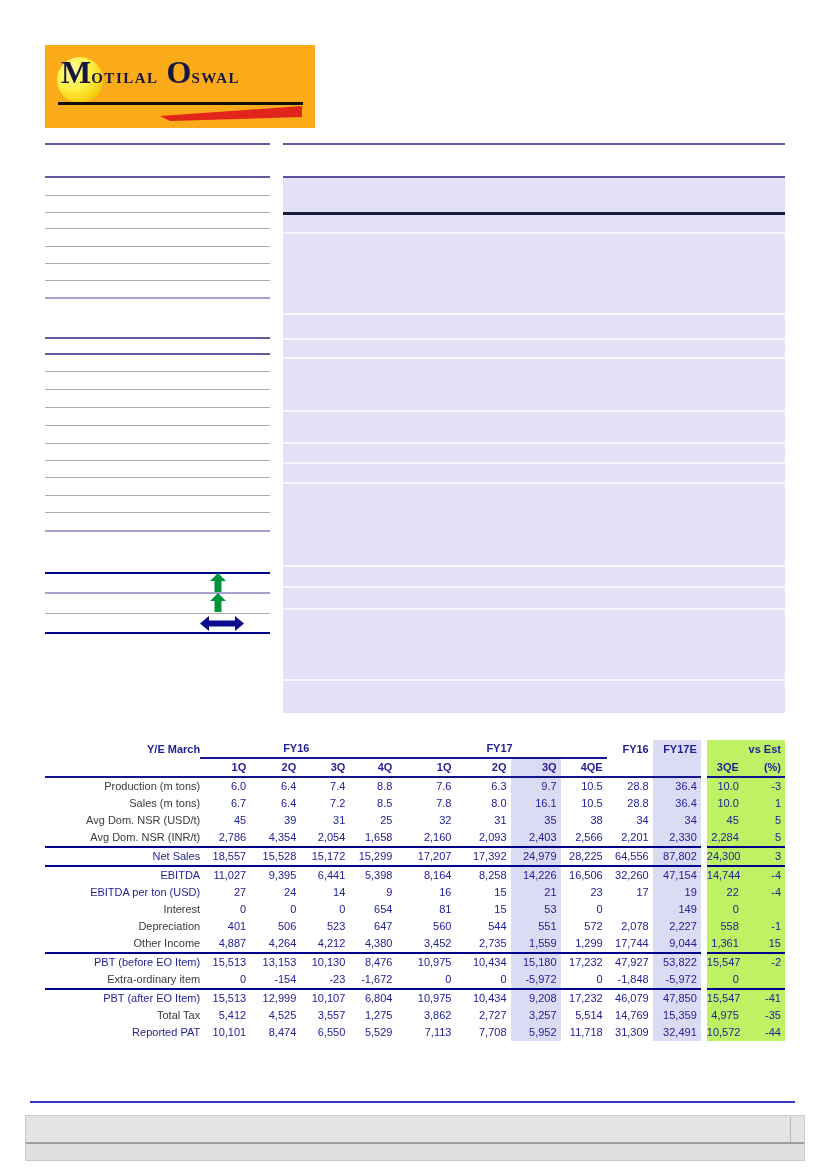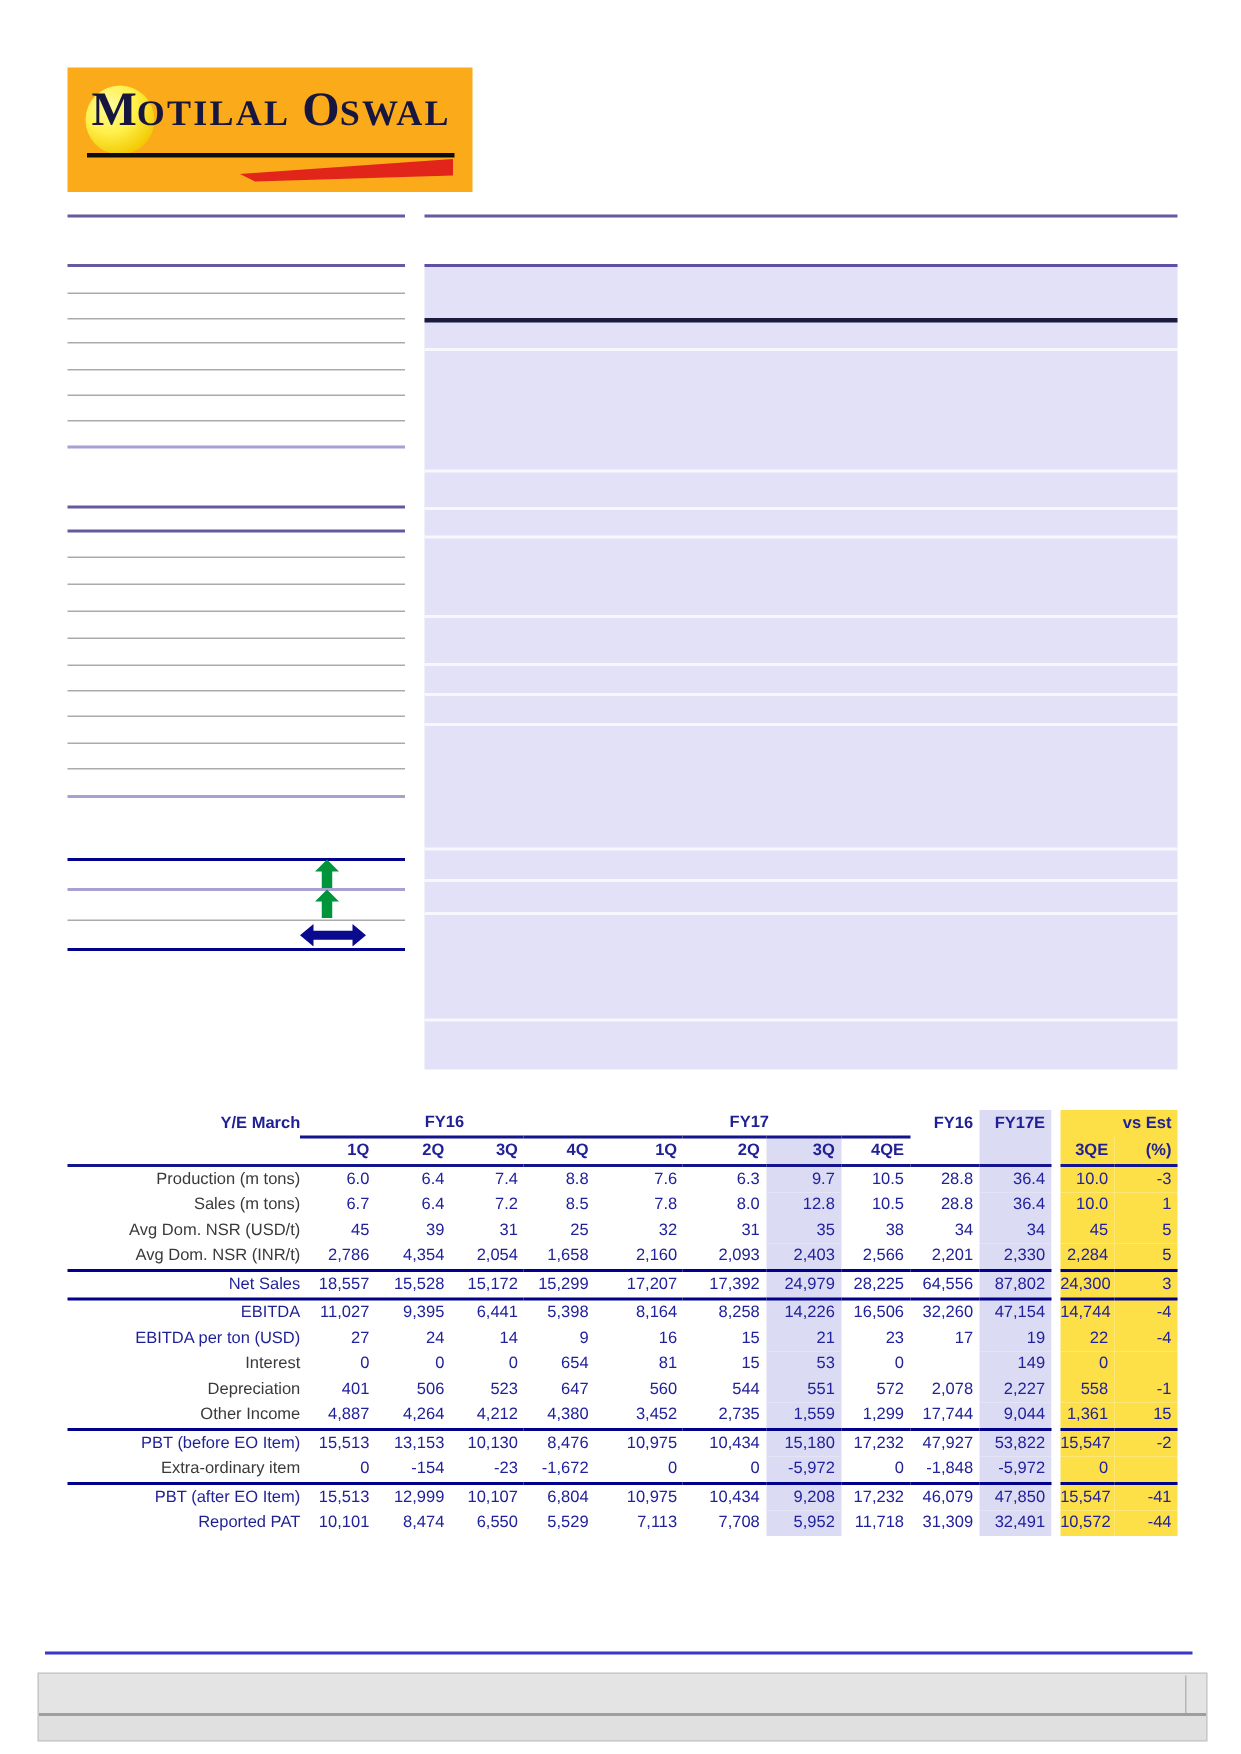--- a/index.html
+++ b/index.html
@@ -6,21 +6,21 @@
   body{width:827px;height:1169px;position:relative;overflow:hidden;
        font-family:"Liberation Sans",sans-serif;}
 
   
   .logo{position:absolute;left:45px;top:45px;width:270px;height:83px;background:#FBAA1A;}
   .logo-ball{position:absolute;left:12px;top:12px;width:46px;height:46px;border-radius:50%;
     background:radial-gradient(circle at 35% 30%,#FFFB9E 0%,#FFF04A 40%,#F2C800 78%,#E2B600 100%);}
   .logo-text{position:absolute;left:16px;top:9px;white-space:nowrap;color:#16163F;
     font-family:"Liberation Serif",serif;font-weight:bold;z-index:2;}
   .logo-text .big{font-size:32px;}
-  .logo-text .small{font-size:24px;letter-spacing:1.5px;}
+  .logo-text .small{font-size:15px;letter-spacing:1.5px;}
   .logo-underline{position:absolute;left:13px;right:12px;top:57px;height:3px;background:#0D0D0D;z-index:2;}
   .logo-swoosh{position:absolute;left:115px;top:61px;z-index:2;}
 
   
   .hl-purple{position:absolute;left:45px;width:225px;height:2px;background:#655AA0;}
   .hl-lpurple{position:absolute;left:45px;width:225px;height:2px;background:#A9A0D2;}
   .hl-gray{position:absolute;left:45px;width:225px;height:1px;background:#ABABAB;}
   .hl-navy{position:absolute;left:45px;width:225px;height:2px;background:#00008B;}
   .hl-right{left:283px;width:502px;}
 
@@ -38,21 +38,21 @@
   table.qt{border-collapse:collapse;table-layout:fixed;width:740px;
     font-family:"Liberation Sans",sans-serif;font-size:11px;}
   table.qt th,table.qt td{height:17px;line-height:17px;padding:0 4px 0 0;margin:0;
     white-space:nowrap;text-align:right;font-weight:normal;vertical-align:middle;}
   table.qt .lbl{text-align:right;padding-left:12px;padding-right:0;}
   table.qt .ind{padding-left:24px;}
   .bold-navy{color:#1F1F96;font-weight:bold;}
   .dark{color:#3A3A3A;}
   .num{color:#21219B;}
   .hl{background:#DBDBF4;}
-  .est{background:#fde047;}
+  .est{background:#bef264;}
   .sp{background:#FFFFFF;}
   tr.h1 th{color:#1F1F96;font-weight:bold;}
   tr.h1 th.grp{text-align:center;border-bottom:2px solid #14148C;}
   tr.h2 th{color:#1F1F96;font-weight:bold;}
   tr.h2 th:not(.sp){border-bottom:2px solid #14148C;}
   tr.rb td:not(.sp){border-bottom:2px solid #00008B;}
   tr.rb2 td:not(.sp){border-bottom:2px solid #00008B;}
 
   
   .footer-line{position:absolute;left:30px;top:1101px;width:765px;height:2px;background:#3B35C9;}
@@ -192,21 +192,21 @@
           <td class="num est">-3</td>
         </tr>
         <tr>
           <td class="lbl dark">Sales (m tons)</td>
           <td class="num">6.7</td>
           <td class="num">6.4</td>
           <td class="num">7.2</td>
           <td class="num">8.5</td>
           <td class="num">7.8</td>
           <td class="num">8.0</td>
-          <td class="num hl">12.8</td>
+          <td class="num hl">16.1</td>
           <td class="num">10.5</td>
           <td class="num">28.8</td>
           <td class="num hl">36.4</td>
           <td class="sp"></td>
           <td class="num est">10.0</td>
           <td class="num est">1</td>
         </tr>
         <tr>
           <td class="lbl dark">Avg Dom. NSR (USD/t)</td>
           <td class="num">45</td>
@@ -377,20 +377,36 @@
           <td class="num  bold-navy">10,434</td>
           <td class="num hl bold-navy">9,208</td>
           <td class="num  bold-navy">17,232</td>
           <td class="num  bold-navy">46,079</td>
           <td class="num hl bold-navy">47,850</td>
           <td class="sp"></td>
           <td class="num est bold-navy">15,547</td>
           <td class="num est bold-navy">-41</td>
         </tr>
         <tr>
+          <td class="lbl dark">Total Tax</td>
+          <td class="num">5,412</td>
+          <td class="num">4,525</td>
+          <td class="num">3,557</td>
+          <td class="num">1,275</td>
+          <td class="num">3,862</td>
+          <td class="num">2,727</td>
+          <td class="num hl">3,257</td>
+          <td class="num">5,514</td>
+          <td class="num">14,769</td>
+          <td class="num hl">15,359</td>
+          <td class="sp"></td>
+          <td class="num est">4,975</td>
+          <td class="num est">-35</td>
+        </tr>
+        <tr>
           <td class="lbl bold-navy">Reported PAT</td>
           <td class="num  bold-navy">10,101</td>
           <td class="num  bold-navy">8,474</td>
           <td class="num  bold-navy">6,550</td>
           <td class="num  bold-navy">5,529</td>
           <td class="num  bold-navy">7,113</td>
           <td class="num  bold-navy">7,708</td>
           <td class="num hl bold-navy">5,952</td>
           <td class="num  bold-navy">11,718</td>
           <td class="num  bold-navy">31,309</td>

